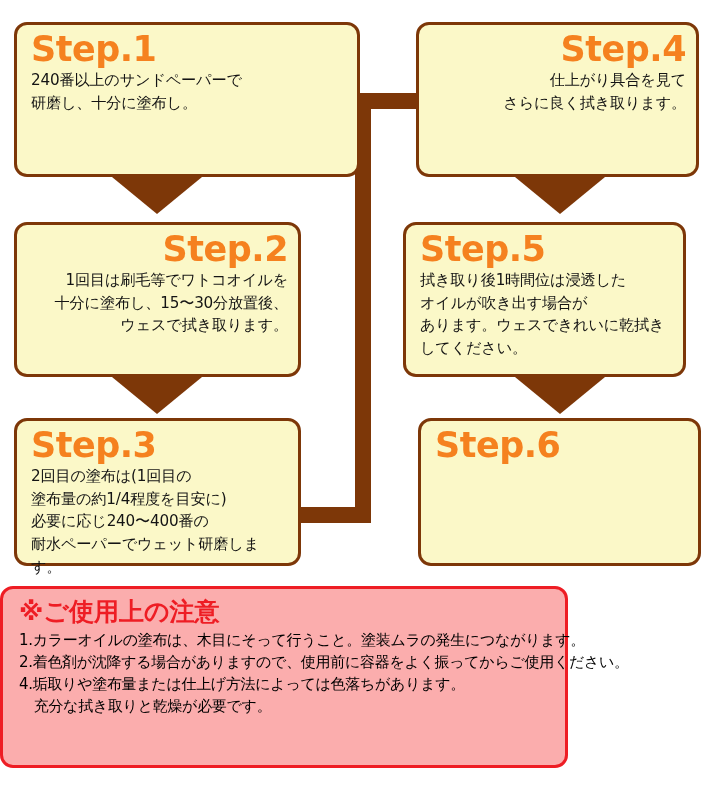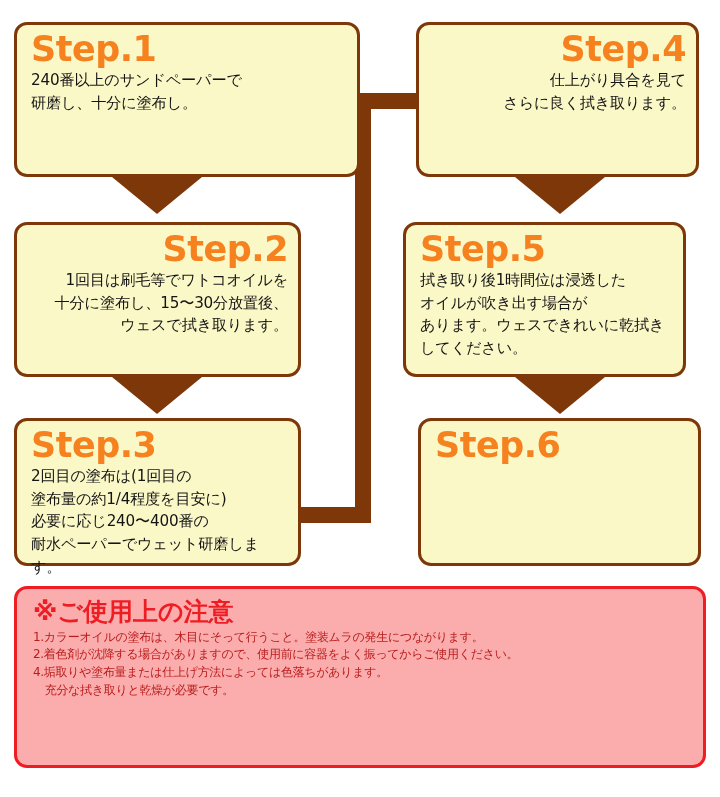--- a/index.html
+++ b/index.html
@@ -74,41 +74,41 @@
     position: absolute;
     background: #7d3708;
   }
   #conn-vertical  { left: 355px; top: 93px;  width: 16px; height: 430px; }
   #conn-top-h     { left: 355px; top: 93px;  width: 65px; height: 16px; }
   #conn-bottom-h  { left: 297px; top: 507px; width: 74px; height: 16px; }
 
   
   #caution-box {
     position: absolute;
-    left: 14px;
+    left: 0;
     top: 586px;
-    width: 692px;
+    width: 568px;
     height: 182px;
     box-sizing: border-box;
     background: #fbadad;
     border: 3px solid #ee1d24;
     border-radius: 13px;
     padding: 8px 14px 6px 16px;
   }
   #caution-heading {
     color: #ee1d24;
     font-size: 25px;
     font-weight: bold;
     line-height: 1.22;
     margin: 0 0 1px 0;
     letter-spacing: 0px;
   }
   .caution-line {
-    color: #b91c1c;
-    font-size: 12px;
+    color: #000000;
+    font-size: 15px;
     line-height: 1.48;
     letter-spacing: -0.3px;
     white-space: pre;
   }
 </style>
 </head>
 <body>
 
 <div id="root">
 

